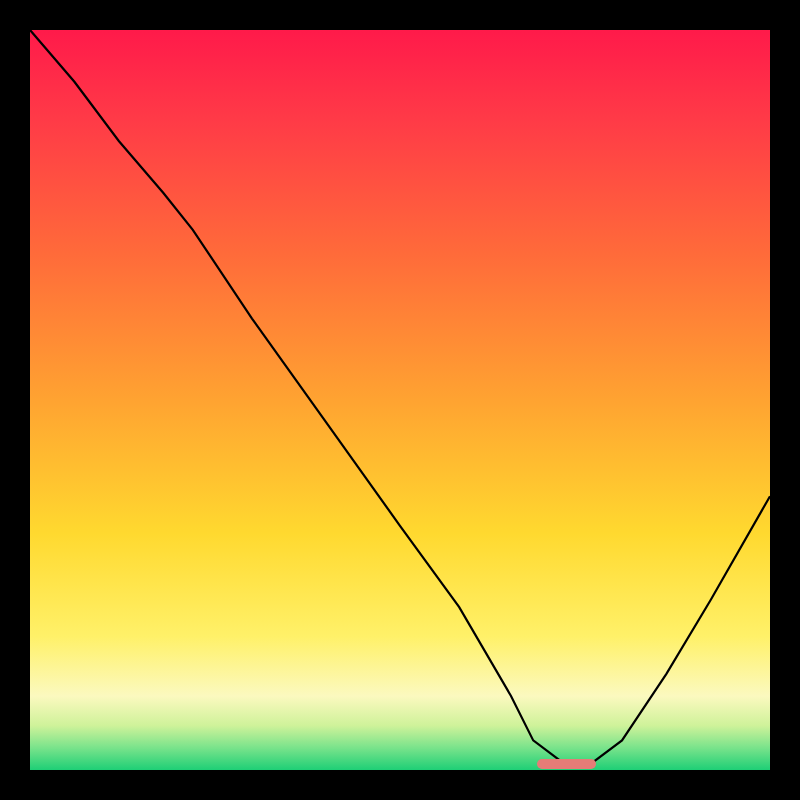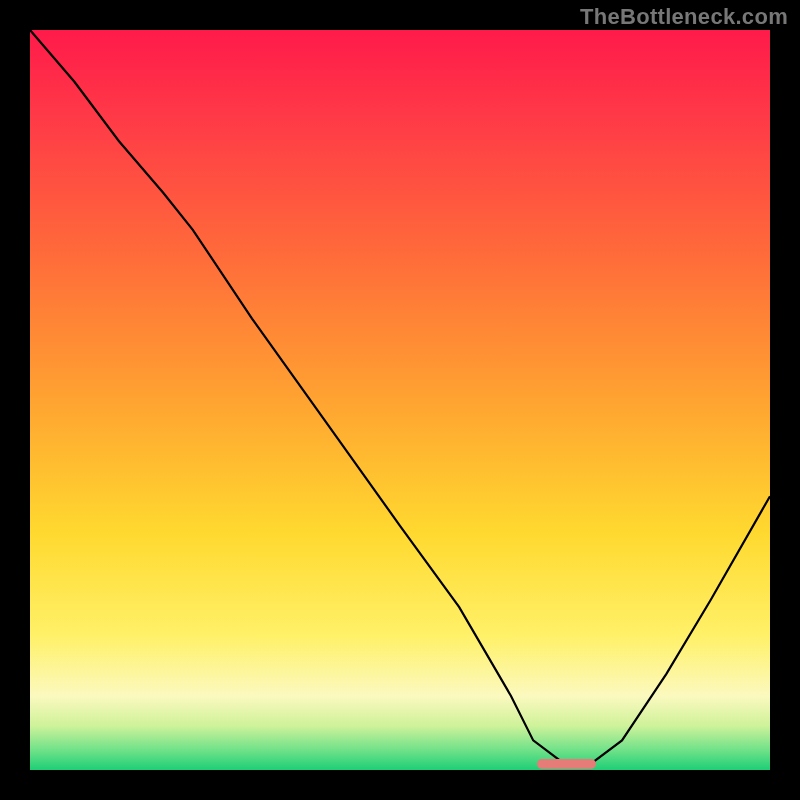--- a/index.html
+++ b/index.html
@@ -36,21 +36,20 @@
     height: 10px;
     border-radius: 5px;
     background: #e57c77;
   }
 </style>
 </head>
 <body>
 
 <div class="outer">
 
-  <div class="watermark">TheBottleneck.com</div>
 
   <svg class="plot" width="800" height="800">
     <defs>
       <linearGradient id="bg-grad" x1="0" y1="0" x2="0" y2="1">
           <stop offset="0%" stop-color="#ff1a4a"></stop>
           <stop offset="12%" stop-color="#ff3a47"></stop>
           <stop offset="30%" stop-color="#ff6a3a"></stop>
           <stop offset="50%" stop-color="#ffa331"></stop>
           <stop offset="68%" stop-color="#ffd92f"></stop>
           <stop offset="82%" stop-color="#fff169"></stop>

